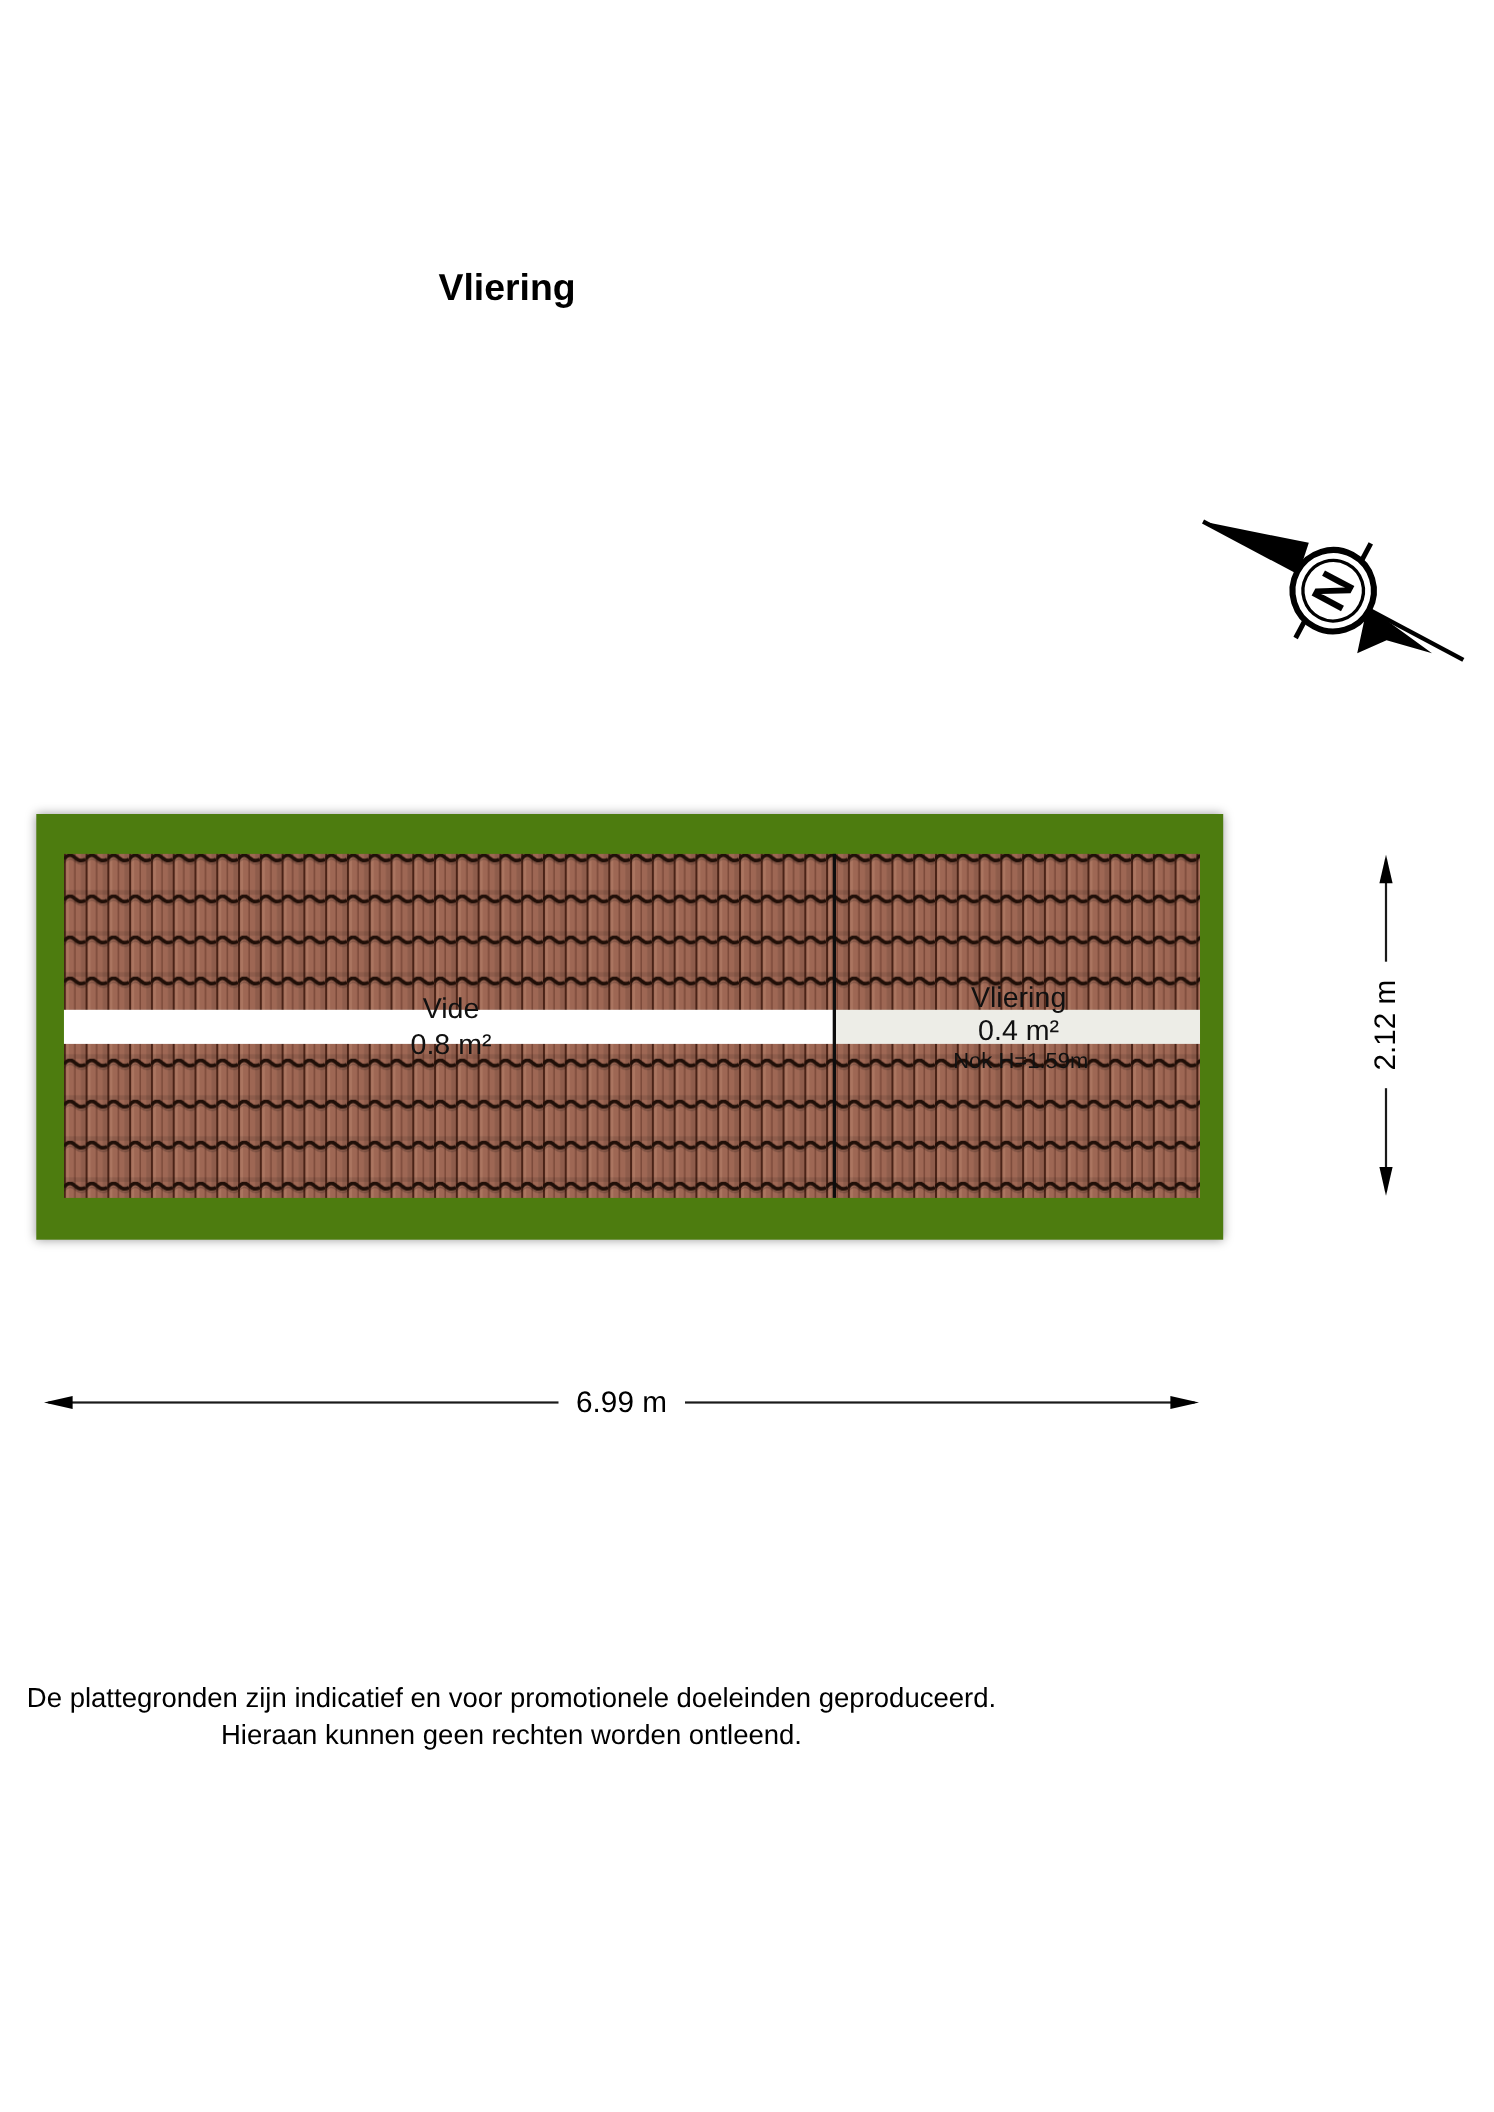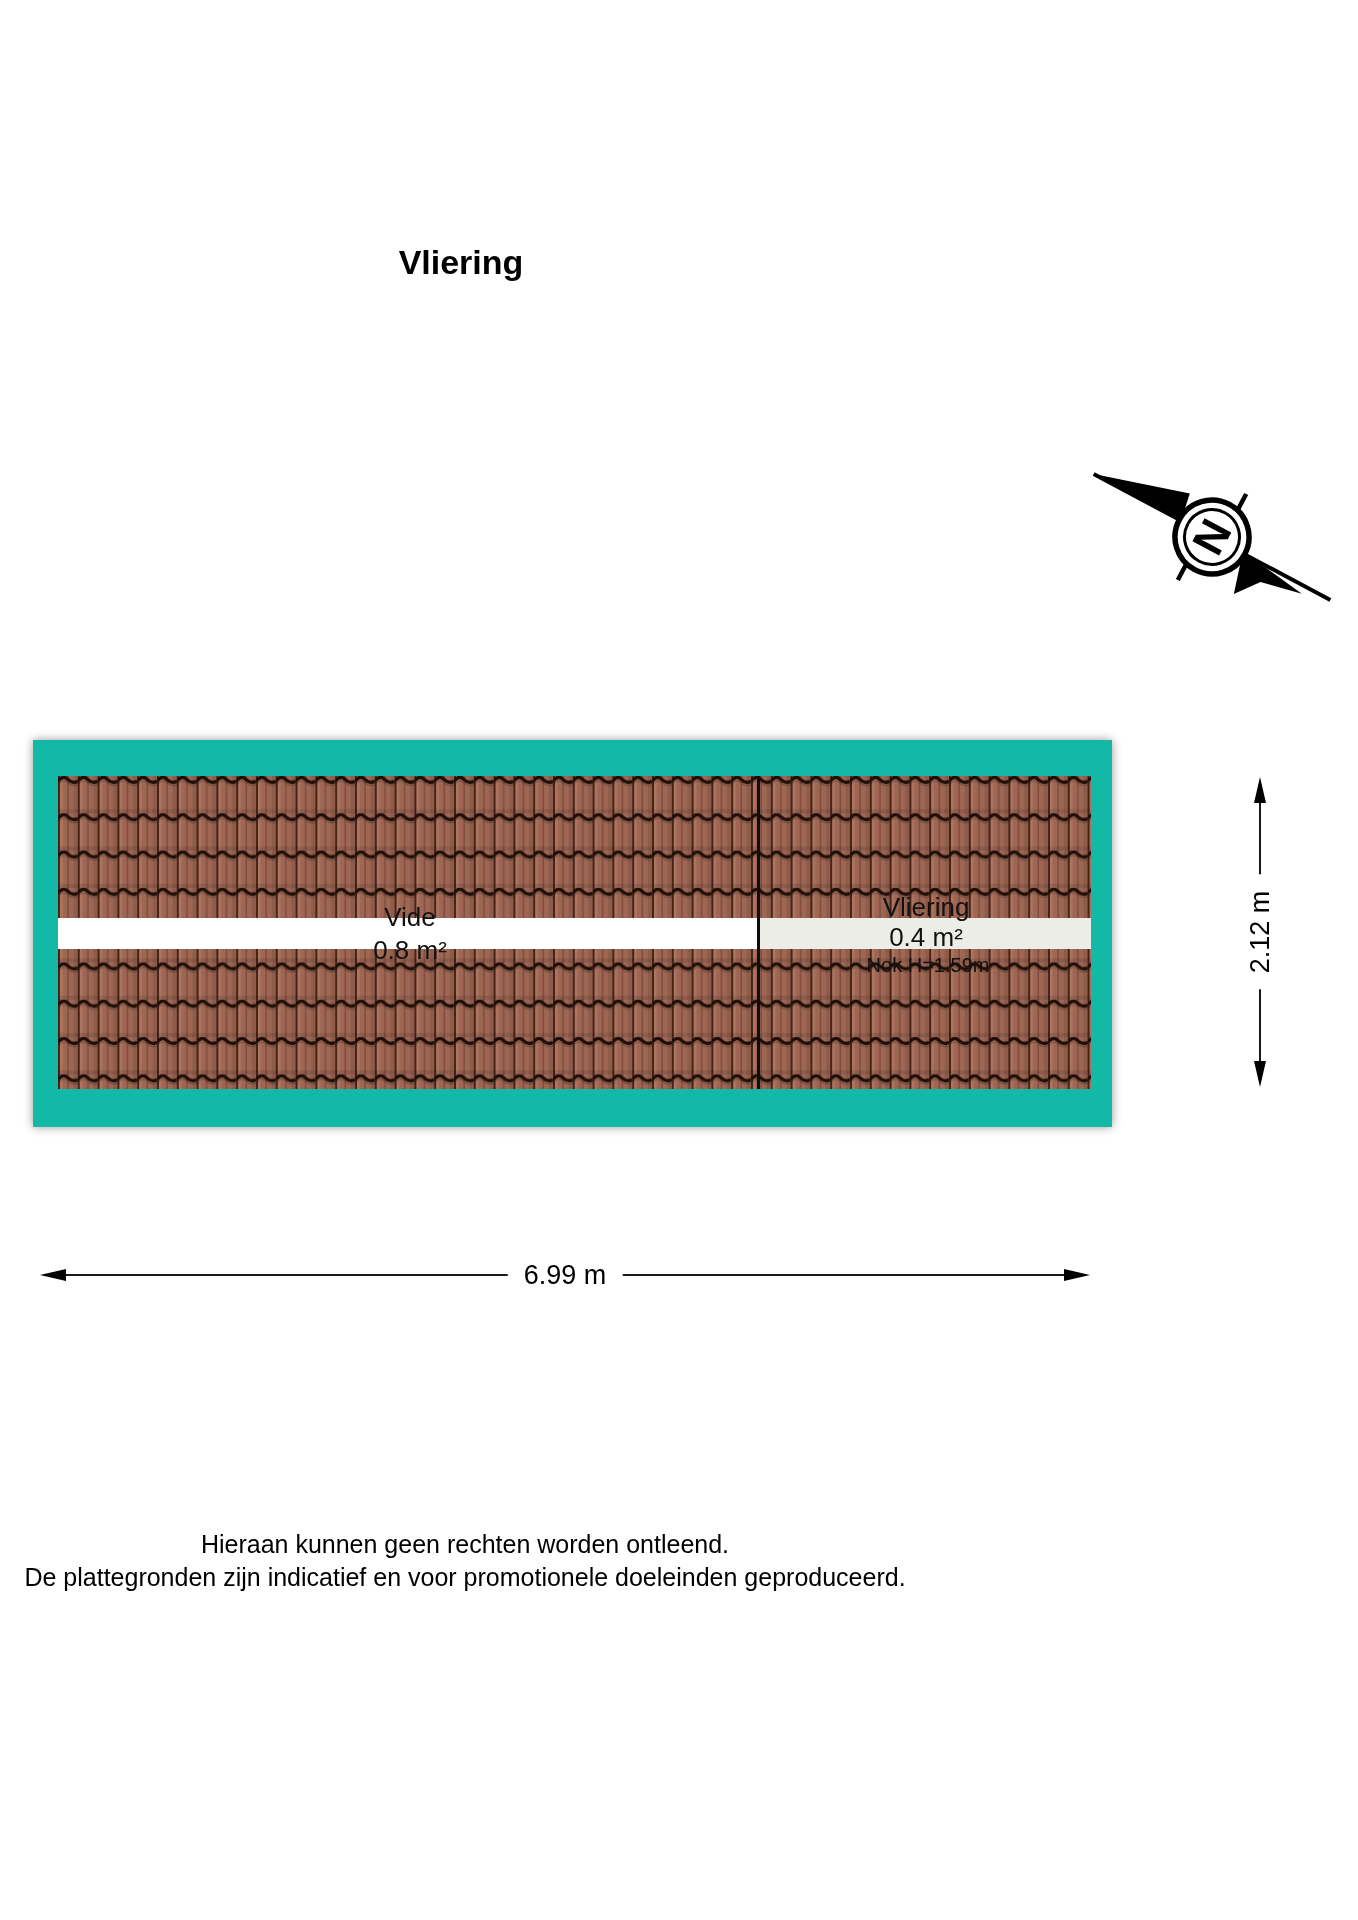--- a/index.html
+++ b/index.html
@@ -10,21 +10,21 @@
   
   .title-block{
     position:absolute;top:242px;left:0;width:922px;
     text-align:center;font-weight:bold;font-size:34px;line-height:41px;
   }
   
   .compass{position:absolute;left:1072px;top:452px;width:280px;height:170px;}
   
   .plan{
     position:absolute;left:33px;top:740px;width:1079px;height:387px;
-    background:#14b8a6;box-shadow:0 0 9px rgba(0,0,0,0.40);
+    background:#4d7c0f;box-shadow:0 0 9px rgba(0,0,0,0.40);
   }
   .plan-interior{
     position:absolute;left:25px;top:36px;width:1033px;height:313px;overflow:hidden;
   }
   .tiles-svg{position:absolute;left:0;top:0;}
   .band{position:absolute;top:142px;height:31px;}
   .band-left{left:0;width:700px;background:#ffffff;}
   .band-right{left:700px;width:333px;background:#edede7;}
   .divider{position:absolute;left:699px;top:0;width:3px;height:313px;background:#0d0d0d;}
   .room-label{
@@ -118,15 +118,15 @@
 </div>
 
 <div class="vdim">
   <div class="dim-line"></div>
   <div class="arrow-up"></div>
   <div class="arrow-down"></div>
   <div class="dim-label">2.12 m</div>
 </div>
 
 <div class="footer">
+  <div>De plattegronden zijn indicatief en voor promotionele doeleinden geproduceerd.</div>
   <div>Hieraan kunnen geen rechten worden ontleend.</div>
-  <div>De plattegronden zijn indicatief en voor promotionele doeleinden geproduceerd.</div>
 </div>
 
 </body></html>

